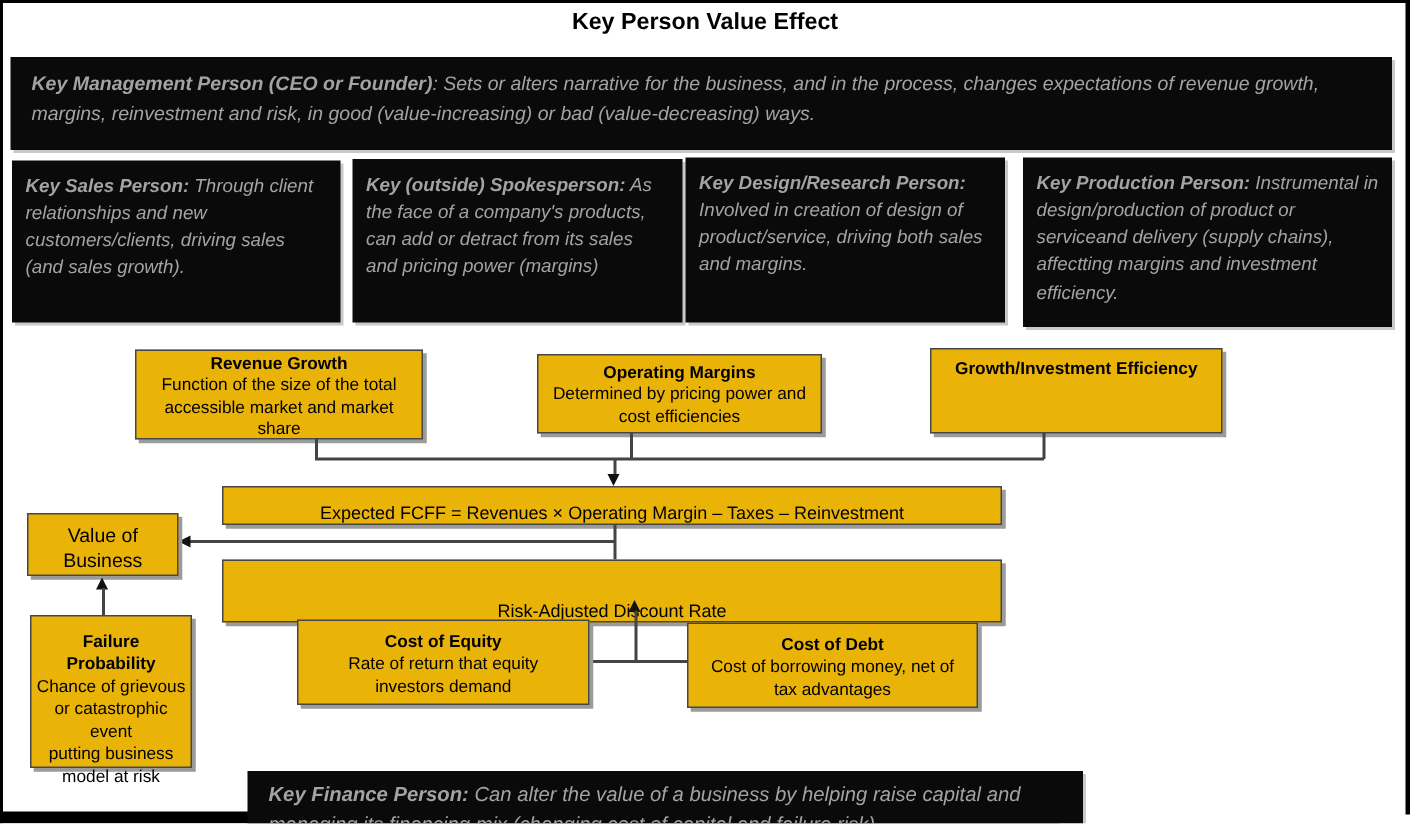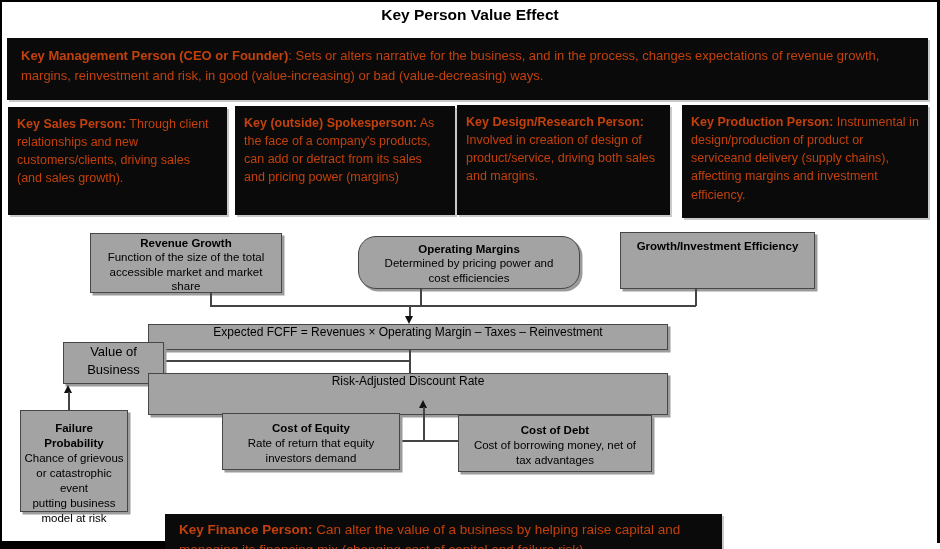--- a/index.html
+++ b/index.html
@@ -1,28 +1,28 @@
 <!DOCTYPE html>
 <html><head>
 <meta charset="utf-8">
 <style>
   html,body{margin:0;padding:0;background:#ffffff;}
   .page{position:relative;width:940px;height:549px;background:#ffffff;overflow:hidden;
         font-family:"Liberation Sans",sans-serif;color:#000;}
   .title{position:absolute;left:0;top:6px;width:940px;text-align:center;
          font-size:15.5px;font-weight:bold;}
-  .blackbox{position:absolute;background:#0a0a0a;color:#c2410c;box-sizing:border-box;
-            box-shadow:2px 2px 0 #c9c9c9;}
+  .blackbox{position:absolute;background:#0a0a0a;color:#a3a3a3;box-sizing:border-box;
+            box-shadow:2px 2px 0 #c9c9c9;font-style:italic;}
   .blackbox .bd{font-weight:normal;}
-  .graybox{position:absolute;background:#a3a3a3;border:1.5px solid #464646;
+  .graybox{position:absolute;background:#eab308;border:1.5px solid #464646;
            box-shadow:2.5px 2.5px 0 #9b9b9b;box-sizing:border-box;text-align:center;
            color:#000;}
   .graybox .hd{font-weight:bold;}
   .pre{white-space:pre-line;}
-  .centerflex{display:flex;align-items:flex-start;justify-content:center;}
+  .centerflex{display:flex;align-items:flex-end;justify-content:center;}
   .hline,.vline{position:absolute;background:#444444;}
   .arr{position:absolute;width:0;height:0;}
   .arr-down{border-left:4.5px solid transparent;border-right:4.5px solid transparent;
             border-top:8px solid #111;}
   .arr-up{border-left:4.5px solid transparent;border-right:4.5px solid transparent;
           border-bottom:8px solid #111;}
   .arr-left{border-top:4.5px solid transparent;border-bottom:4.5px solid transparent;
             border-right:8px solid #111;}
   .frame{position:absolute;background:#000;}
 </style>
@@ -54,21 +54,21 @@
   <div class="blackbox" style="left:457px;top:105px;width:213px;height:110px;padding:8px 9px;font-size:12.5px;line-height:1.45;">
     <b>Key Design/Research Person:</b><span class="bd"> Involved in creation of design of product/service, driving both sales and margins.</span>
   </div>
 
   <div class="graybox" style="left:90px;top:233px;width:192px;height:60px;padding:2px 4px;font-size:11.5px;line-height:1.25;">
     <div class="hd">Revenue Growth</div>
     <div class="pre">Function of the size of the total
 accessible market and market
 share</div>
   </div>
-  <div class="graybox" style="left:358px;top:236px;width:222px;height:53px;padding:5px 4px;font-size:11.5px;line-height:1.25;border-radius:18px;">
+  <div class="graybox" style="left:358px;top:236px;width:190px;height:53px;padding:5px 4px;font-size:11.5px;line-height:1.25;">
     <div class="hd">Operating Margins</div>
     <div class="pre">Determined by pricing power and
 cost efficiencies</div>
   </div>
   <div class="graybox" style="left:620px;top:232px;width:195px;height:57px;padding:6px 4px;font-size:11.5px;line-height:1.25;">
     <div class="hd">Growth/Investment Efficiency</div>
   </div>
 
   <div class="vline" style="left:210px;top:292px;width:1.5px;height:14px;"></div>
   <div class="vline" style="left:420px;top:288px;width:1.5px;height:18px;"></div>
@@ -78,34 +78,34 @@
   <div class="arr arr-down" style="left:405px;top:316px;"></div>
 
   <div class="graybox centerflex" style="left:148px;top:324px;width:520px;height:26px;font-size:12px;">
     <span>Expected FCFF = Revenues × Operating Margin – Taxes – Reinvestment</span>
   </div>
 
   <div class="vline" style="left:409px;top:350px;width:1.5px;height:23px;"></div>
   <div class="hline" style="left:126px;top:360px;width:284px;height:1.5px;"></div>
   <div class="arr arr-left" style="left:119px;top:356.5px;"></div>
 
-  <div class="graybox centerflex" style="left:18px;top:342px;width:101px;height:42px;font-size:13px;line-height:1.35;margin-left:45px;">
+  <div class="graybox centerflex" style="left:18px;top:342px;width:101px;height:42px;font-size:13px;line-height:1.35;">
     <span class="pre">Value of
 Business</span>
   </div>
 
   <div class="graybox centerflex" style="left:148px;top:373px;width:520px;height:42px;font-size:12px;">
     <span>Risk-Adjusted Discount Rate</span>
   </div>
 
   <div class="arr arr-up" style="left:419px;top:400px;"></div>
   <div class="vline" style="left:423px;top:407px;width:1.5px;height:34px;"></div>
   <div class="hline" style="left:388px;top:440px;width:70px;height:1.5px;"></div>
 
-  <div class="graybox" style="left:198px;top:413px;width:178px;height:57px;padding:7px 10px;font-size:11.5px;line-height:1.3;margin-left:24px;">
+  <div class="graybox" style="left:198px;top:413px;width:195px;height:57px;padding:7px 10px;font-size:11.5px;line-height:1.3;">
     <div class="hd">Cost of Equity</div>
     <div class="pre">Rate of return that equity
 investors demand</div>
   </div>
   <div class="graybox" style="left:458px;top:415px;width:194px;height:57px;padding:7px 0;font-size:11.5px;line-height:1.3;">
     <div class="hd">Cost of Debt</div>
     <div class="pre">Cost of borrowing money, net of
 tax advantages</div>
   </div>
 

